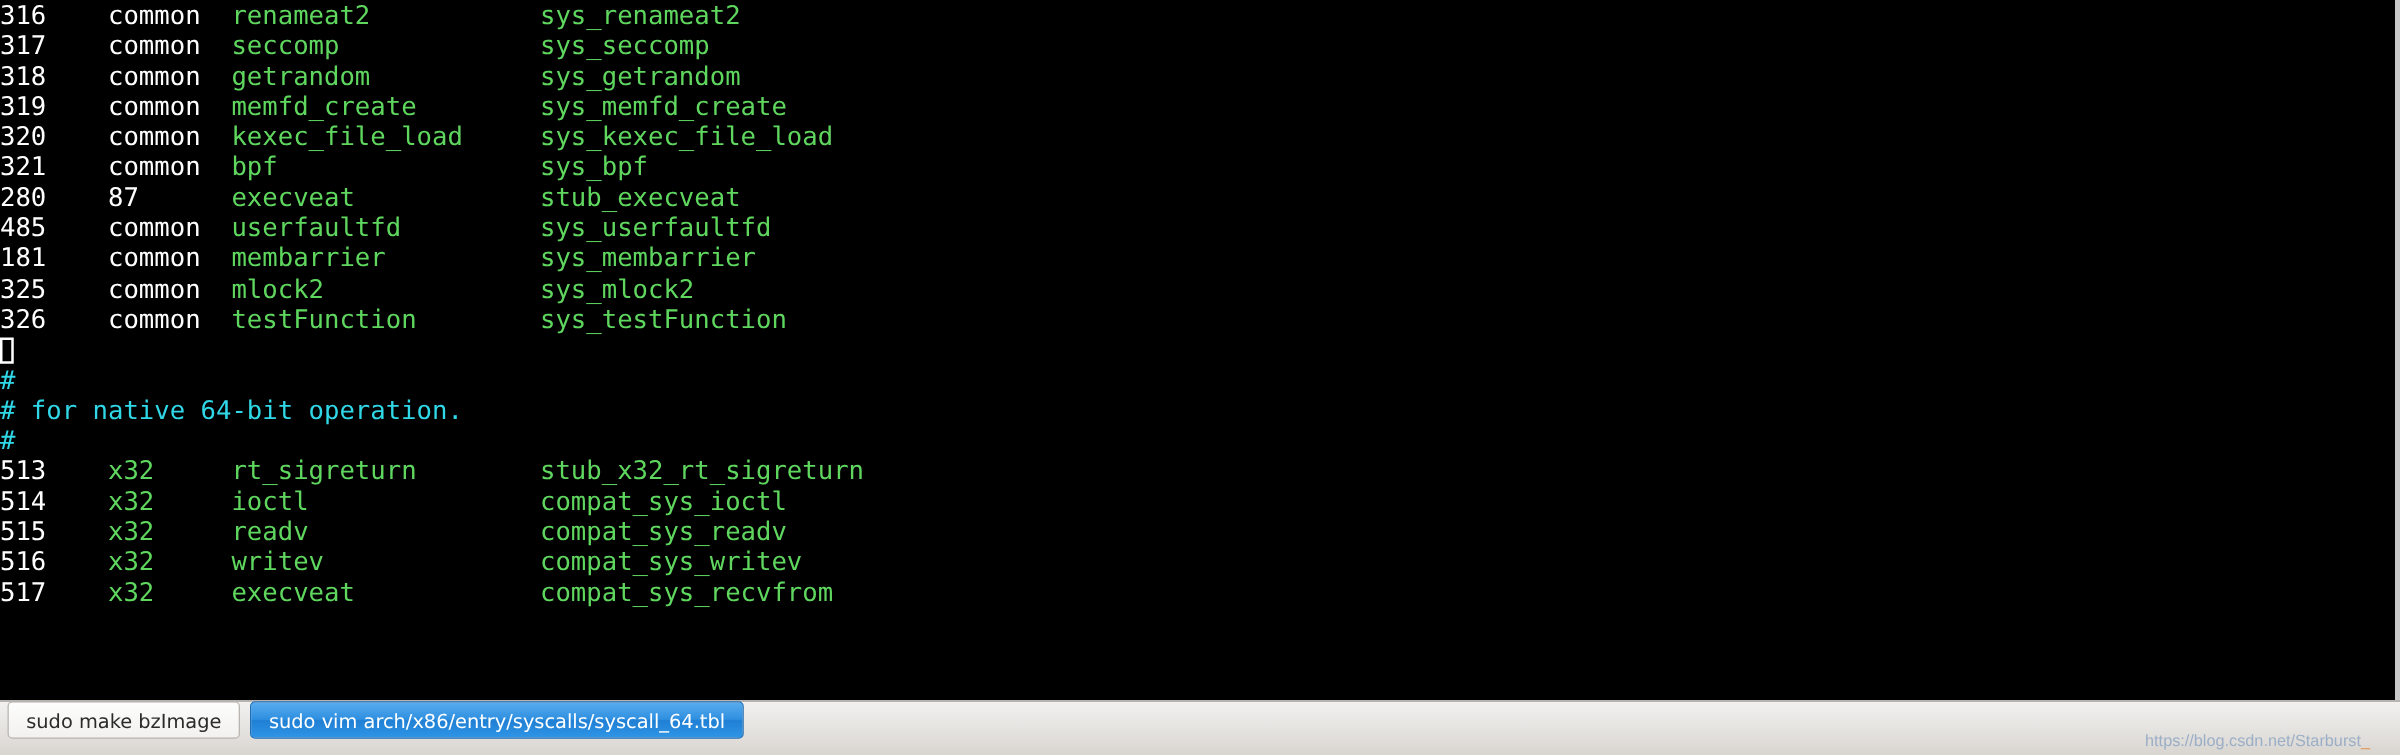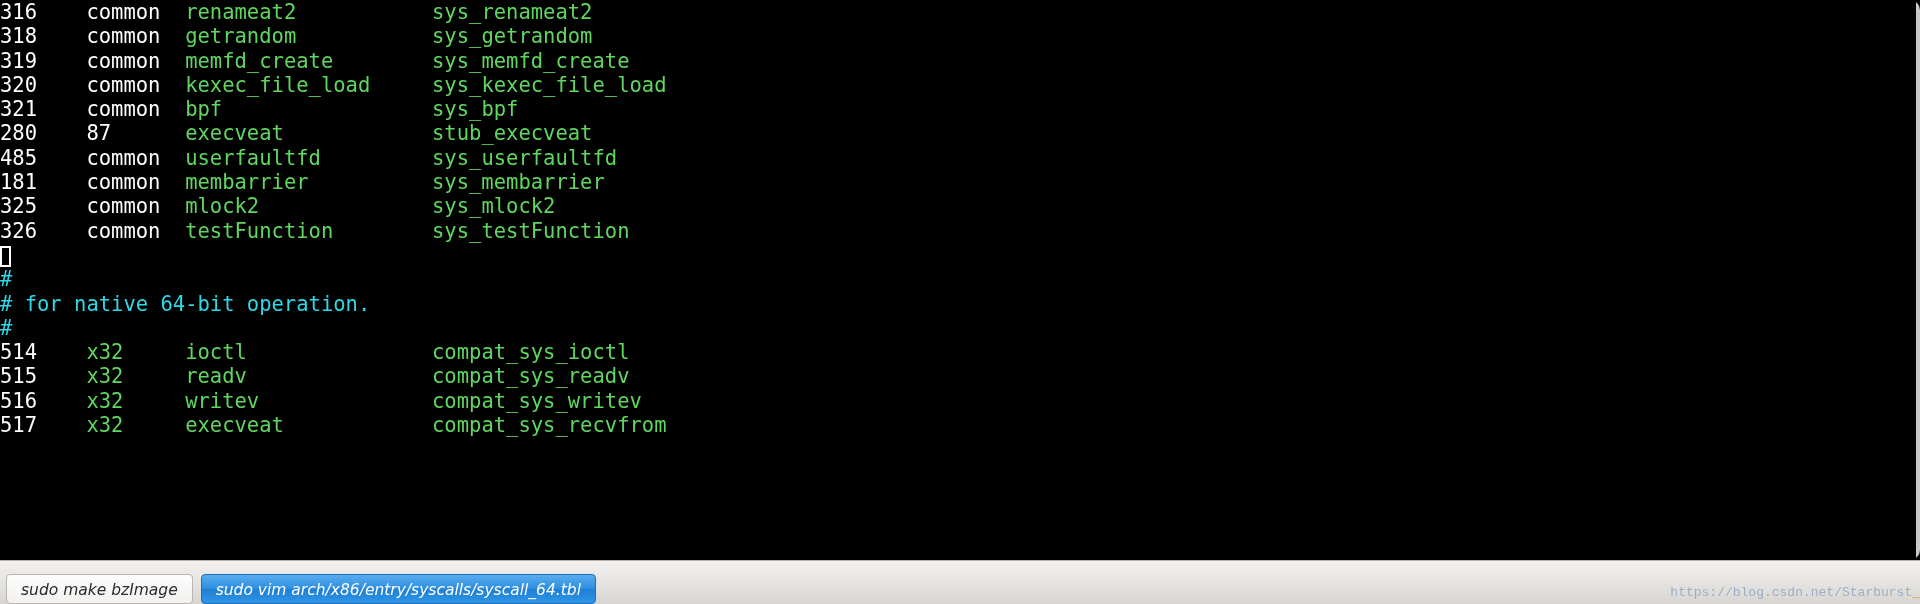--- a/index.html
+++ b/index.html
@@ -17,21 +17,20 @@
 
   
   #terminal {
     position: absolute;
     left: 0;
     top: 0;
     width: 1920px;
     height: 560px;
     background: #000000;
     overflow: hidden;
-    border-radius: 10px;
   }
 
   .screen {
     position: absolute;
     left: 0;
     top: 0;
     width: 1920px;
     padding: 0;
   }
 
@@ -94,24 +93,23 @@
   #taskbar {
     position: absolute;
     left: 0;
     bottom: 0;
     width: 1920px;
     height: 44px;
     background: linear-gradient(180deg, #f2f1f0 0%, #e4e2df 55%, #d8d5d1 100%);
     border-top: 1px solid #b6b2ae;
     box-sizing: border-box;
     display: flex;
-    align-items: flex-end;
+    align-items: flex-start;
     padding: 0 6px;
     font-family: "DejaVu Sans", sans-serif;
-    font-style: italic;
   }
 
   .task-btn {
     height: 30px;
     line-height: 30px;
     padding: 0 14px;
     margin-right: 8px;
     border-radius: 4px;
     font-size: 15.5px;
     white-space: nowrap;
@@ -124,49 +122,51 @@
     color: #2b2b2b;
   }
   .task-btn.active {
     background: linear-gradient(180deg, #5aacee 0%, #2e8fe0 48%, #1f7fd4 52%, #2f95e6 100%);
     border: 1px solid #1c6fb8;
     color: #ffffff;
   }
 
   #watermark {
     position: absolute;
-    right: 0;
+    right: 24px;
     bottom: 4px;
     font-size: 13px;
-    font-family: Liberation Mono, monospace;
+    font-family: Liberation Sans, sans-serif;
     color: #8fa7c4;
     opacity: 0.85;
     white-space: nowrap;
   }
   #watermark .wm-tail { color: #e08a3c; }
 </style>
 </head>
 <body>
 
 <div id="terminal">
   <div class="screen" id="screen">
       <div class="line"><span class="cell c-num">316</span><span class="cell">    </span><span class="cell c-abi">common</span><span class="cell">  </span><span class="cell c-name">renameat2</span><span class="cell">           </span><span class="cell c-entry">sys_renameat2</span></div>
+      <div class="line"><span class="cell c-num">317</span><span class="cell">    </span><span class="cell c-abi">common</span><span class="cell">  </span><span class="cell c-name">seccomp</span><span class="cell">             </span><span class="cell c-entry">sys_seccomp</span></div>
       <div class="line"><span class="cell c-num">318</span><span class="cell">    </span><span class="cell c-abi">common</span><span class="cell">  </span><span class="cell c-name">getrandom</span><span class="cell">           </span><span class="cell c-entry">sys_getrandom</span></div>
       <div class="line"><span class="cell c-num">319</span><span class="cell">    </span><span class="cell c-abi">common</span><span class="cell">  </span><span class="cell c-name">memfd_create</span><span class="cell">        </span><span class="cell c-entry">sys_memfd_create</span></div>
       <div class="line"><span class="cell c-num">320</span><span class="cell">    </span><span class="cell c-abi">common</span><span class="cell">  </span><span class="cell c-name">kexec_file_load</span><span class="cell">     </span><span class="cell c-entry">sys_kexec_file_load</span></div>
       <div class="line"><span class="cell c-num">321</span><span class="cell">    </span><span class="cell c-abi">common</span><span class="cell">  </span><span class="cell c-name">bpf</span><span class="cell">                 </span><span class="cell c-entry">sys_bpf</span></div>
       <div class="line"><span class="cell c-num">280</span><span class="cell">    </span><span class="cell c-abi">87</span><span class="cell">      </span><span class="cell c-name">execveat</span><span class="cell">            </span><span class="cell c-entry">stub_execveat</span></div>
       <div class="line"><span class="cell c-num">485</span><span class="cell">    </span><span class="cell c-abi">common</span><span class="cell">  </span><span class="cell c-name">userfaultfd</span><span class="cell">         </span><span class="cell c-entry">sys_userfaultfd</span></div>
       <div class="line"><span class="cell c-num">181</span><span class="cell">    </span><span class="cell c-abi">common</span><span class="cell">  </span><span class="cell c-name">membarrier</span><span class="cell">          </span><span class="cell c-entry">sys_membarrier</span></div>
       <div class="line"><span class="cell c-num">325</span><span class="cell">    </span><span class="cell c-abi">common</span><span class="cell">  </span><span class="cell c-name">mlock2</span><span class="cell">              </span><span class="cell c-entry">sys_mlock2</span></div>
       <div class="line"><span class="cell c-num">326</span><span class="cell">    </span><span class="cell c-abi">common</span><span class="cell">  </span><span class="cell c-name">testFunction</span><span class="cell">        </span><span class="cell c-entry">sys_testFunction</span></div>
       <div class="line cursor-line"><span class="cursor"></span></div>
       <div class="line"><span class="cell c-comment">#</span></div>
       <div class="line"><span class="cell c-comment"># for native 64-bit operation.</span></div>
       <div class="line"><span class="cell c-comment">#</span></div>
+      <div class="line"><span class="cell c-num">513</span><span class="cell">    </span><span class="cell c-abi-g">x32</span><span class="cell">     </span><span class="cell c-name">rt_sigreturn</span><span class="cell">        </span><span class="cell c-entry">stub_x32_rt_sigreturn</span></div>
       <div class="line"><span class="cell c-num">514</span><span class="cell">    </span><span class="cell c-abi-g">x32</span><span class="cell">     </span><span class="cell c-name">ioctl</span><span class="cell">               </span><span class="cell c-entry">compat_sys_ioctl</span></div>
       <div class="line"><span class="cell c-num">515</span><span class="cell">    </span><span class="cell c-abi-g">x32</span><span class="cell">     </span><span class="cell c-name">readv</span><span class="cell">               </span><span class="cell c-entry">compat_sys_readv</span></div>
       <div class="line"><span class="cell c-num">516</span><span class="cell">    </span><span class="cell c-abi-g">x32</span><span class="cell">     </span><span class="cell c-name">writev</span><span class="cell">              </span><span class="cell c-entry">compat_sys_writev</span></div>
       <div class="line"><span class="cell c-num">517</span><span class="cell">    </span><span class="cell c-abi-g">x32</span><span class="cell">     </span><span class="cell c-name">execveat</span><span class="cell">            </span><span class="cell c-entry">compat_sys_recvfrom</span></div>
     </div>
   <div id="edge-strip"></div>
 
   <div id="statusline">
     
     

